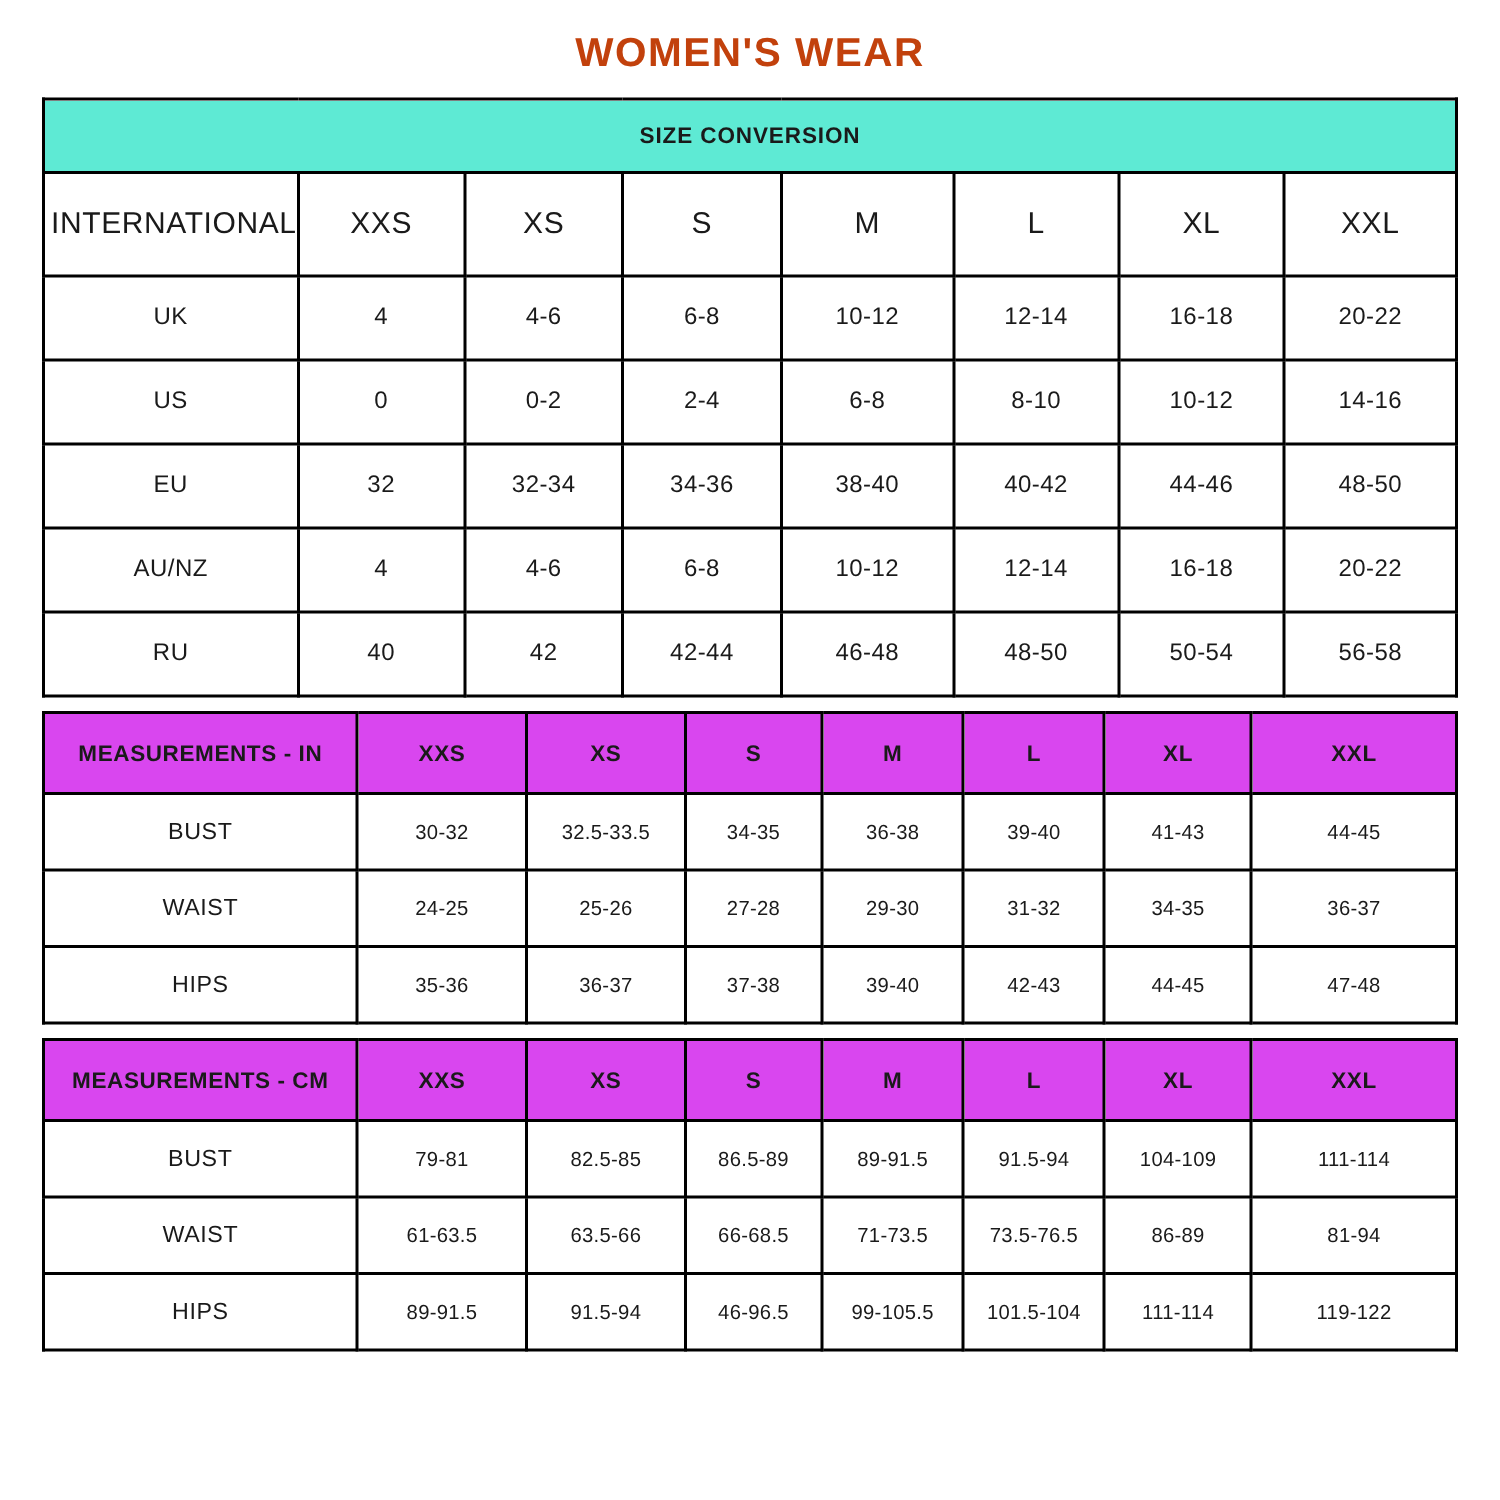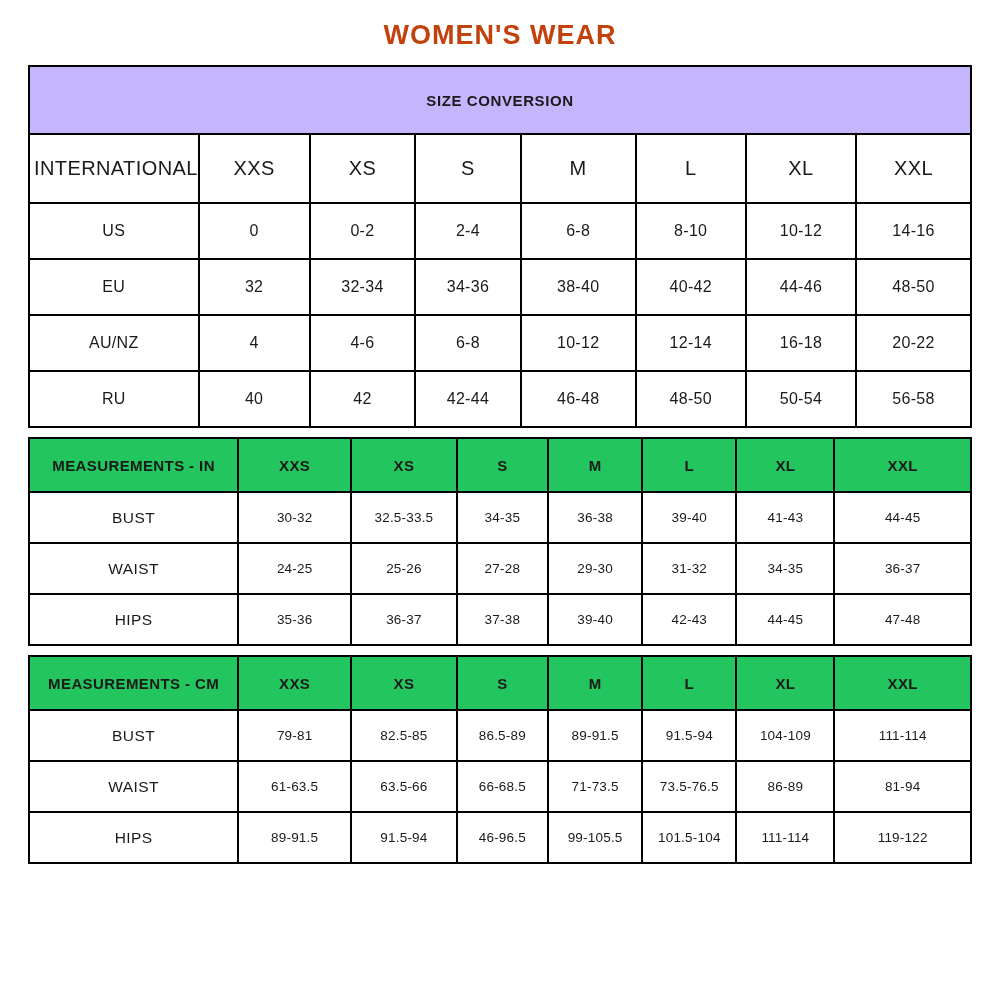--- a/index.html
+++ b/index.html
@@ -31,41 +31,41 @@
   .tbl th, .tbl td {
     border: 2px solid #000000;
     text-align: center;
     vertical-align: middle;
     padding: 0 4px;
     overflow: hidden;
     white-space: nowrap;
   }
   
   th.banner {
-    background: #c4b5fd;
-    height: 68px;
+    background: #5eead4;
+    height: 49px;
     font-size: 15px;
     font-weight: 700;
     letter-spacing: 0.6px;
   }
   .conv-cols th {
     height: 69px;
     font-weight: 400;
     font-size: 20px;
     letter-spacing: 0.4px;
   }
   .conv tbody td {
     height: 56px;
     font-size: 16px;
     font-weight: 400;
     letter-spacing: 0.3px;
   }
   
   .meas thead th {
-    background: #22c55e;
+    background: #d946ef;
     height: 54px;
     font-size: 15px;
     font-weight: 700;
     letter-spacing: 0.4px;
   }
   .meas tbody td {
     height: 51px;
     font-size: 13.5px;
     font-weight: 400;
     letter-spacing: 0.2px;
@@ -103,20 +103,30 @@
           <th>XS</th>
           <th>S</th>
           <th>M</th>
           <th>L</th>
           <th>XL</th>
           <th>XXL</th>
         </tr>
     </thead>
     <tbody>
         <tr>
+          <td class="row-label">UK</td>
+          <td>4</td>
+          <td>4-6</td>
+          <td>6-8</td>
+          <td>10-12</td>
+          <td>12-14</td>
+          <td>16-18</td>
+          <td>20-22</td>
+        </tr>
+        <tr>
           <td class="row-label">US</td>
           <td>0</td>
           <td>0-2</td>
           <td>2-4</td>
           <td>6-8</td>
           <td>8-10</td>
           <td>10-12</td>
           <td>14-16</td>
         </tr>
         <tr>

